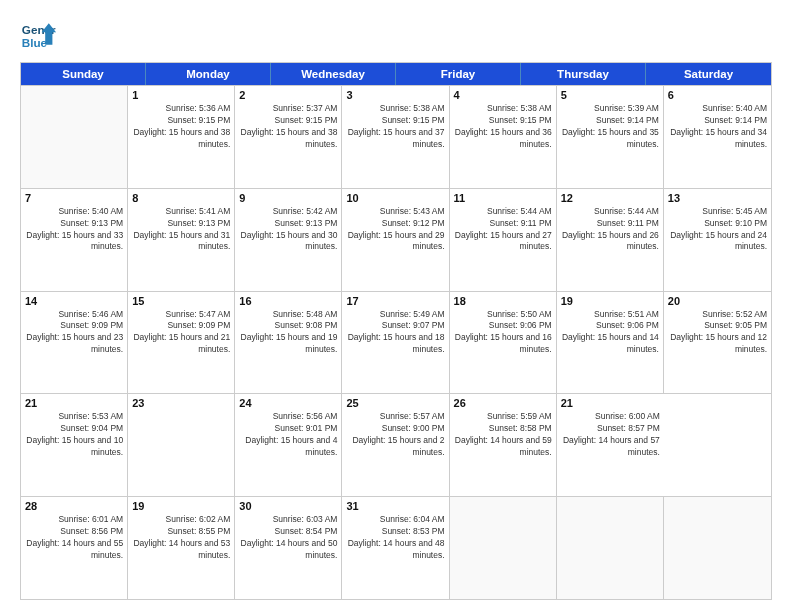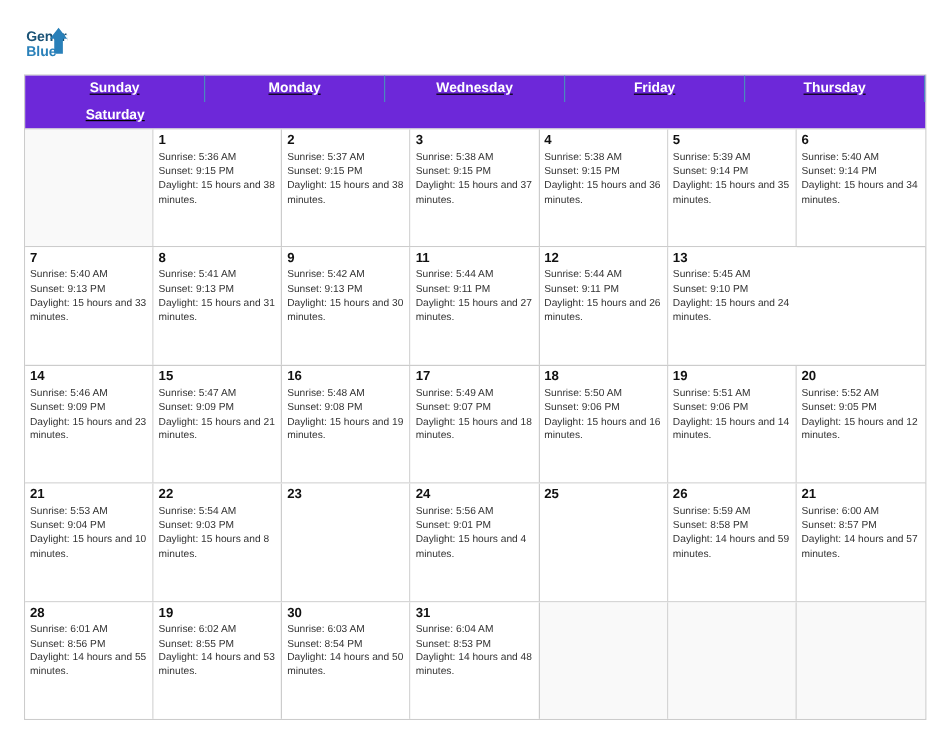--- a/index.html
+++ b/index.html
@@ -46,23 +46,22 @@
       color: #333;
     }
     .calendar {
       flex: 1;
       display: flex;
       flex-direction: column;
       border: 1px solid #ccc;
     }
     .cal-header {
       display: grid;
-      grid-template-columns: repeat(5, 1fr);
-      background: #6d28d9;
-      text-decoration: underline;
+      grid-template-columns: repeat(6, 1fr);
+      background: #1d4ed8;
     }
     .cal-header-cell {
       color: #fff;
       font-size: 11.5px;
       font-weight: bold;
       padding: 5px 4px;
       text-align: center;
       border-right: 1px solid #4a88be;
     }
     .cal-header-cell:last-child { border-right: none; }
@@ -91,20 +90,21 @@
     .day-num {
       font-size: 11px;
       font-weight: bold;
       color: #111;
       margin-bottom: 2px;
     }
     .day-info {
       font-size: 8.5px;
       line-height: 1.4;
       color: #333;
+      text-align: right;
     }
   </style>
 </head>
 <body>
 
 <div class="page">
   <div class="header">
     <div class="logo">
       <svg class="logo-icon" viewBox="0 0 40 40">
         <text x="2" y="20" font-size="13" font-weight="bold" fill="#1a5276">General</text>
@@ -164,20 +164,24 @@
           </div>
           <div class="cal-cell">
             <div class="day-num">8</div>
             <div class="day-info">Sunrise: 5:41 AM<br>Sunset: 9:13 PM<br>Daylight: 15 hours and 31 minutes.</div>
           </div>
           <div class="cal-cell">
             <div class="day-num">9</div>
             <div class="day-info">Sunrise: 5:42 AM<br>Sunset: 9:13 PM<br>Daylight: 15 hours and 30 minutes.</div>
           </div>
           <div class="cal-cell">
+            <div class="day-num">10</div>
+            <div class="day-info">Sunrise: 5:43 AM<br>Sunset: 9:12 PM<br>Daylight: 15 hours and 29 minutes.</div>
+          </div>
+          <div class="cal-cell">
             <div class="day-num">11</div>
             <div class="day-info">Sunrise: 5:44 AM<br>Sunset: 9:11 PM<br>Daylight: 15 hours and 27 minutes.</div>
           </div>
           <div class="cal-cell">
             <div class="day-num">12</div>
             <div class="day-info">Sunrise: 5:44 AM<br>Sunset: 9:11 PM<br>Daylight: 15 hours and 26 minutes.</div>
           </div>
           <div class="cal-cell">
             <div class="day-num">13</div>
             <div class="day-info">Sunrise: 5:45 AM<br>Sunset: 9:10 PM<br>Daylight: 15 hours and 24 minutes.</div>
@@ -212,32 +216,29 @@
             <div class="day-num">20</div>
             <div class="day-info">Sunrise: 5:52 AM<br>Sunset: 9:05 PM<br>Daylight: 15 hours and 12 minutes.</div>
           </div>
         </div>
         <div class="cal-row">
           <div class="cal-cell">
             <div class="day-num">21</div>
             <div class="day-info">Sunrise: 5:53 AM<br>Sunset: 9:04 PM<br>Daylight: 15 hours and 10 minutes.</div>
           </div>
           <div class="cal-cell">
-            <div class="day-num">22</div>
-            <div class="day-info">Sunrise: 5:54 AM<br>Sunset: 9:03 PM<br>Daylight: 15 hours and 8 minutes.</div>
-          </div>
-          <div class="cal-cell">
             <div class="day-num">23</div>
           </div>
           <div class="cal-cell">
             <div class="day-num">24</div>
             <div class="day-info">Sunrise: 5:56 AM<br>Sunset: 9:01 PM<br>Daylight: 15 hours and 4 minutes.</div>
           </div>
           <div class="cal-cell">
             <div class="day-num">25</div>
+            <div class="day-info">Sunrise: 5:57 AM<br>Sunset: 9:00 PM<br>Daylight: 15 hours and 2 minutes.</div>
           </div>
           <div class="cal-cell">
             <div class="day-num">26</div>
             <div class="day-info">Sunrise: 5:59 AM<br>Sunset: 8:58 PM<br>Daylight: 14 hours and 59 minutes.</div>
           </div>
           <div class="cal-cell">
             <div class="day-num">21</div>
             <div class="day-info">Sunrise: 6:00 AM<br>Sunset: 8:57 PM<br>Daylight: 14 hours and 57 minutes.</div>
           </div>
         </div>

